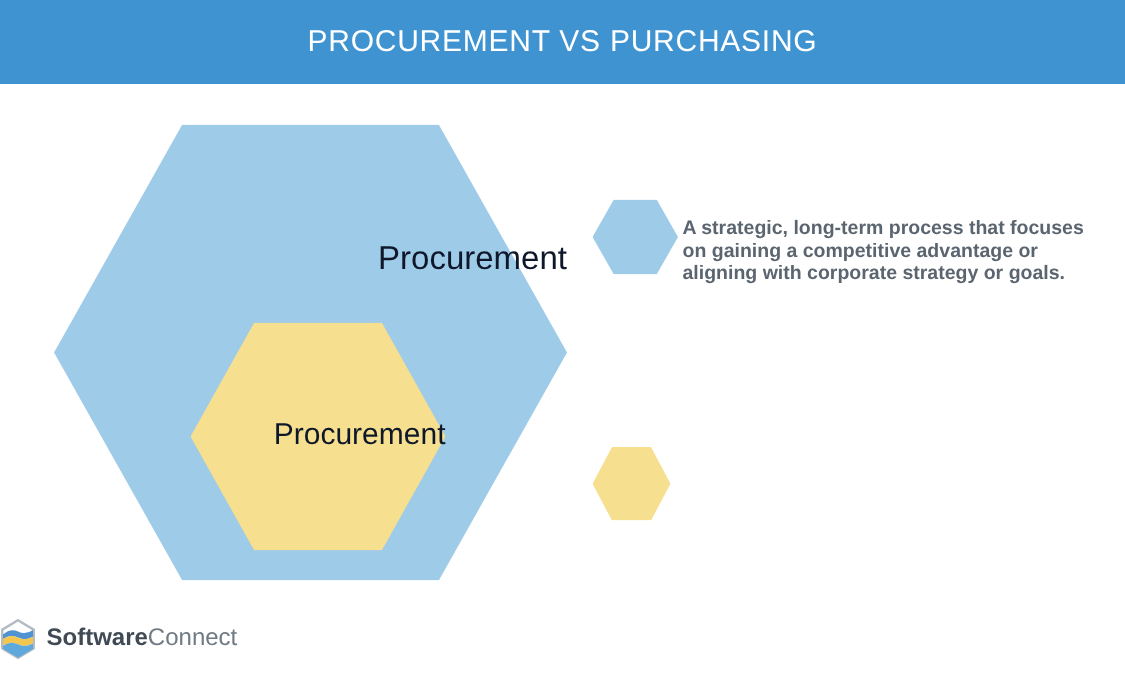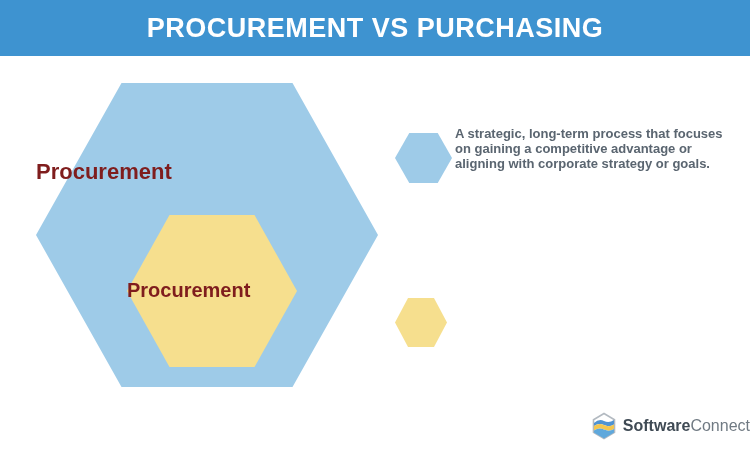--- a/index.html
+++ b/index.html
@@ -20,22 +20,22 @@
     position: absolute;
     left: 0; top: 0;
     width: 750px; height: 56px;
     background: #3e93d0;
     display: flex;
     align-items: center;
     justify-content: center;
   }
   .header-title {
     color: #ffffff;
-    font-size: 27px;
-    font-weight: bold;
+    font-size: 20px;
+    font-weight: normal;
     letter-spacing: 0.5px;
     white-space: nowrap;
   }
 
   
   .hex {
     position: absolute;
     clip-path: polygon(25% 0%, 75% 0%, 100% 50%, 75% 100%, 25% 100%, 0% 50%);
   }
   .hex-outer {
@@ -43,23 +43,23 @@
     width: 342px; height: 304px;
     background: #9ecbe8;
   }
   .hex-inner {
     left: 127px; top: 215px;
     width: 170px; height: 152px;
     background: #f6df8e;
   }
   .hex-label {
     position: absolute;
-    text-align: left;
-    font-weight: bold;
-    color: #7f1d1d;
+    text-align: right;
+    font-weight: normal;
+    color: #0f172a;
   }
   .label-outer {
     left: 36px; top: 159px;
     width: 342px;
     font-size: 22px;
   }
   .label-inner {
     left: 127px; top: 279px;
     width: 170px;
     font-size: 20px;
@@ -78,31 +78,31 @@
   }
   .legend-text {
     position: absolute;
     left: 455px;
     width: 268px;
     font-size: 13px;
     font-weight: bold;
     line-height: 15px;
     color: #5a6570;
   }
-  .legend-text-1 { top: 126px; }
+  .legend-text-1 { top: 144px; }
   .legend-text-2 { top: 291px; }
 
   
   .footer-logo {
     position: absolute;
     left: 0; top: 412px;
     width: 750px;
     display: flex;
     align-items: center;
-    justify-content: flex-end;
+    justify-content: flex-start;
     gap: 7px;
   }
   .logo-text { font-size: 16px; white-space: nowrap; }
   .brand-bold { font-weight: bold; color: #3f4a54; }
   .brand-light { font-weight: normal; color: #707a83; }
 </style>
 </head>
 <body>
 
 <div class="canvas">

